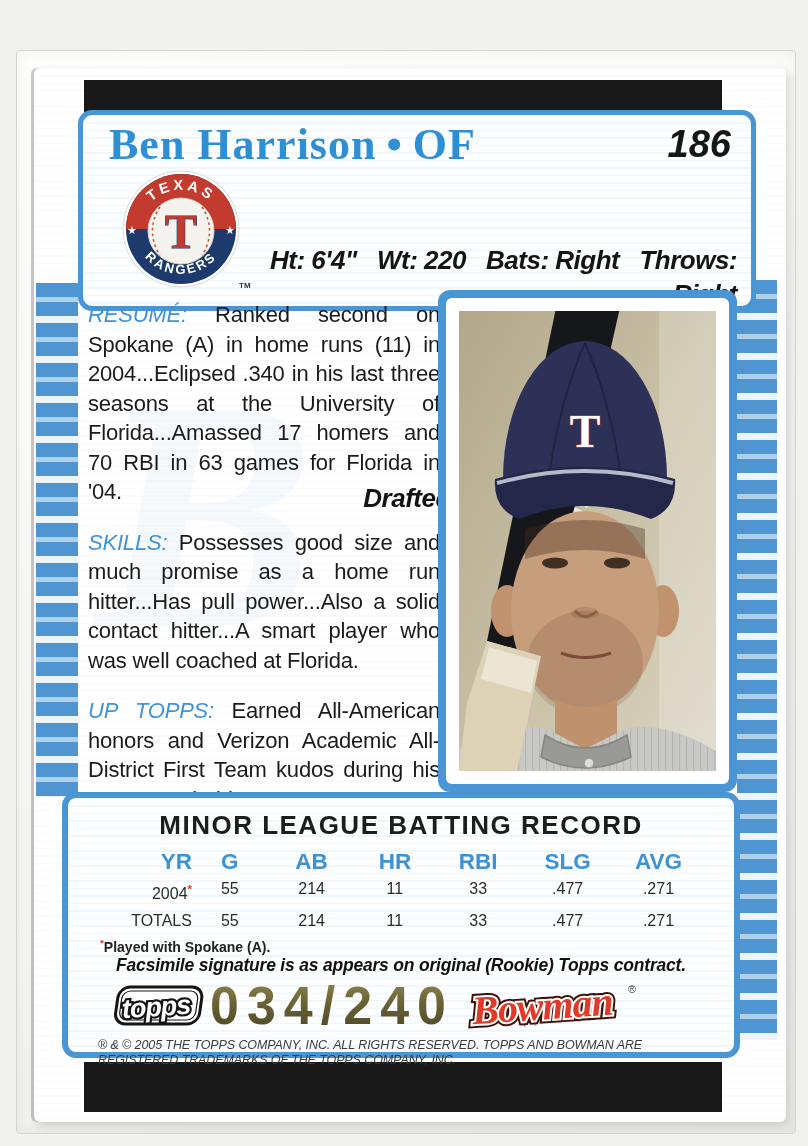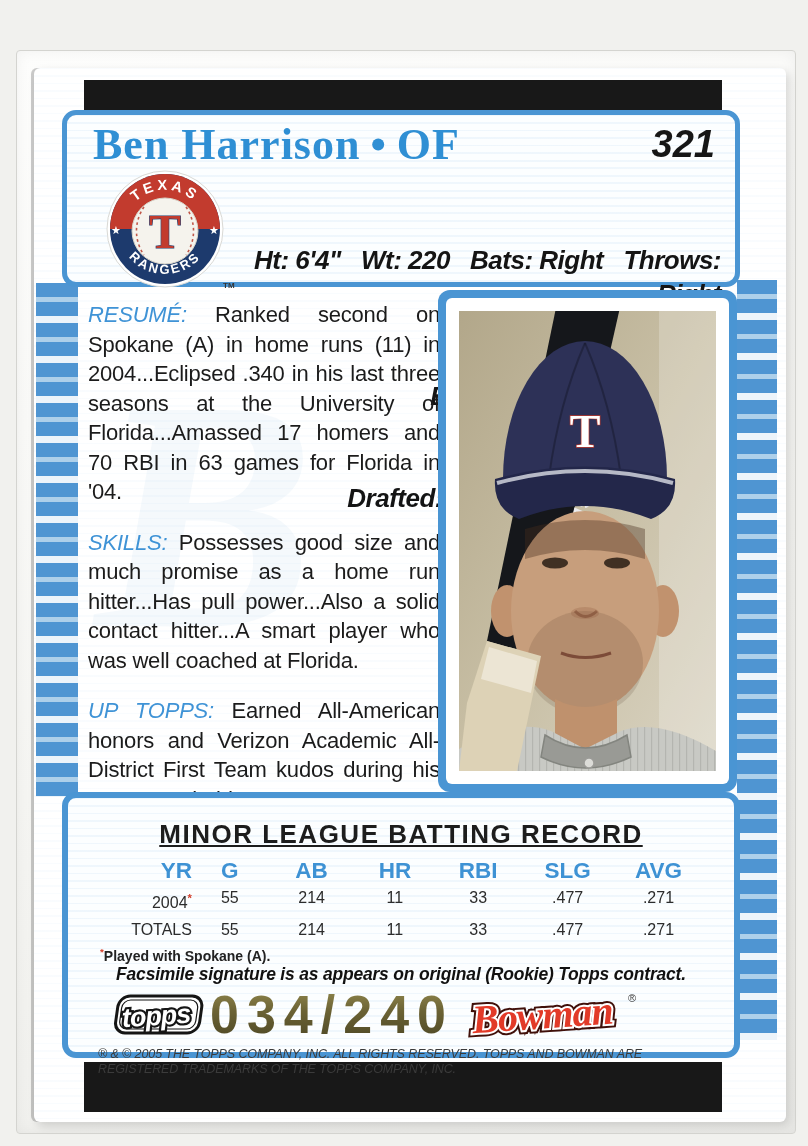--- a/index.html
+++ b/index.html
@@ -21,21 +21,21 @@
 
   .stripes{background:repeating-linear-gradient(180deg,
       #4f95d2 0 14px,#aed0ea 14px 19px,#4f95d2 19px 33px,#edf4fa 33px 40px);}
   .stripes-left{left:36px;top:283px;width:42px;height:514px;}
   .stripes-right{left:737px;top:280px;width:40px;height:760px;}
 
   .paneltex{background-image:repeating-linear-gradient(180deg,rgba(125,180,230,.10) 0 1.5px,rgba(255,255,255,0) 1.5px 7.5px);
             background-color:#fcfeff;}
 
   
-  .panel-header{left:62px;top:110px;width:678px;height:177px;border:5px solid #4a95d3;border-radius:14px;}
+  .panel-header{left:78px;top:110px;width:678px;height:201px;border:5px solid #4a95d3;border-radius:14px;}
   .player-line{position:absolute;left:26px;top:4px;font-family:"Liberation Serif",serif;font-weight:700;
                font-size:44px;color:#2f8fd4;letter-spacing:1px;white-space:nowrap;}
   .player-line .sep{margin:0 10px;}
   .card-number{position:absolute;right:20px;top:8px;font-size:38px;font-weight:700;font-style:italic;color:#161616;}
   .logo-wrap{position:absolute;left:38px;top:54px;width:120px;height:120px;}
   .logo-tm{position:absolute;left:156px;top:166px;font-size:8px;font-weight:700;color:#333;}
   .bio{position:absolute;right:14px;top:60px;width:472px;text-align:right;
        font-weight:700;font-style:italic;font-size:26px;line-height:34px;color:#141414;
        letter-spacing:-0.5px;white-space:pre-wrap;}
 
@@ -50,21 +50,21 @@
   .sec-label{color:#3f93d6;font-style:italic;}
 
   
   .photo-frame{left:438px;top:290px;width:299px;height:502px;background:#4a95d3;border-radius:12px;}
   .photo-mat{position:absolute;inset:8px;background:#fff;border-radius:6px;}
   .photo{position:absolute;left:21px;top:21px;width:257px;height:460px;overflow:hidden;}
 
   
   .panel-stats{left:62px;top:792px;width:678px;height:266px;border:6px solid #4a95d3;border-radius:14px;
                padding:10px 30px 8px 30px;}
-  .bat-title{text-align:center;font-size:26px;font-weight:700;letter-spacing:1.5px;color:#1d1d1d;margin-top:11px;text-decoration:underline;}
+  .bat-title{text-align:center;font-size:26px;font-weight:700;letter-spacing:1.5px;color:#1d1d1d;margin-top:2px;}
   .bat-table{margin-top:7px;}
   .bat-head,.trow{display:grid;grid-template-columns:15.5% 12.5% 14.5% 13% 14.5% 15% 15%;}
   .cell{text-align:center;}
   .cell.c0{text-align:right;padding-left:2px;}
   .bat-head .cell{color:#3e92d4;font-weight:700;font-size:22.5px;line-height:28px;}
   .trow .cell{font-size:16px;line-height:26.5px;color:#2c2c2c;font-weight:500;}
   .red-star{color:#d23c28;vertical-align:super;font-size:70%;font-weight:700;}
   .footnote{margin-top:3px;font-size:14px;font-weight:700;color:#222;padding-left:2px;}
   .facsimile{margin-top:0;text-align:center;font-size:17.5px;font-weight:700;font-style:italic;
              color:#111;letter-spacing:-0.2px;}
@@ -88,21 +88,21 @@
 
   <div class="abs stripes stripes-left"></div>
   <div class="abs stripes stripes-right"></div>
 
   <div class="abs watermark">B</div>
 
   <div class="abs panel-header paneltex">
     <div class="player-line">
       <span>Ben Harrison</span><span class="sep">•</span><span>OF</span>
     </div>
-    <div class="card-number">321</div>
+    <div class="card-number">186</div>
 
     <div class="logo-wrap">
       <svg width="120" height="120" viewBox="0 0 120 120">
         <defs>
           <path id="arcTop" d="M 17,64 A 43,43 0 0 1 103,64"></path>
           <path id="arcBot" d="M 13,58 A 47,47 0 0 0 107,58"></path>
         </defs>
         <circle cx="60" cy="60" r="58" fill="#ffffff" stroke="#d9d9d5" stroke-width="1"></circle>
         <circle cx="60" cy="60" r="55" fill="#1d3a6d"></circle>
         <path d="M 5,60 A 55,55 0 0 1 115,60 Z" fill="#c23b2e"></path>

